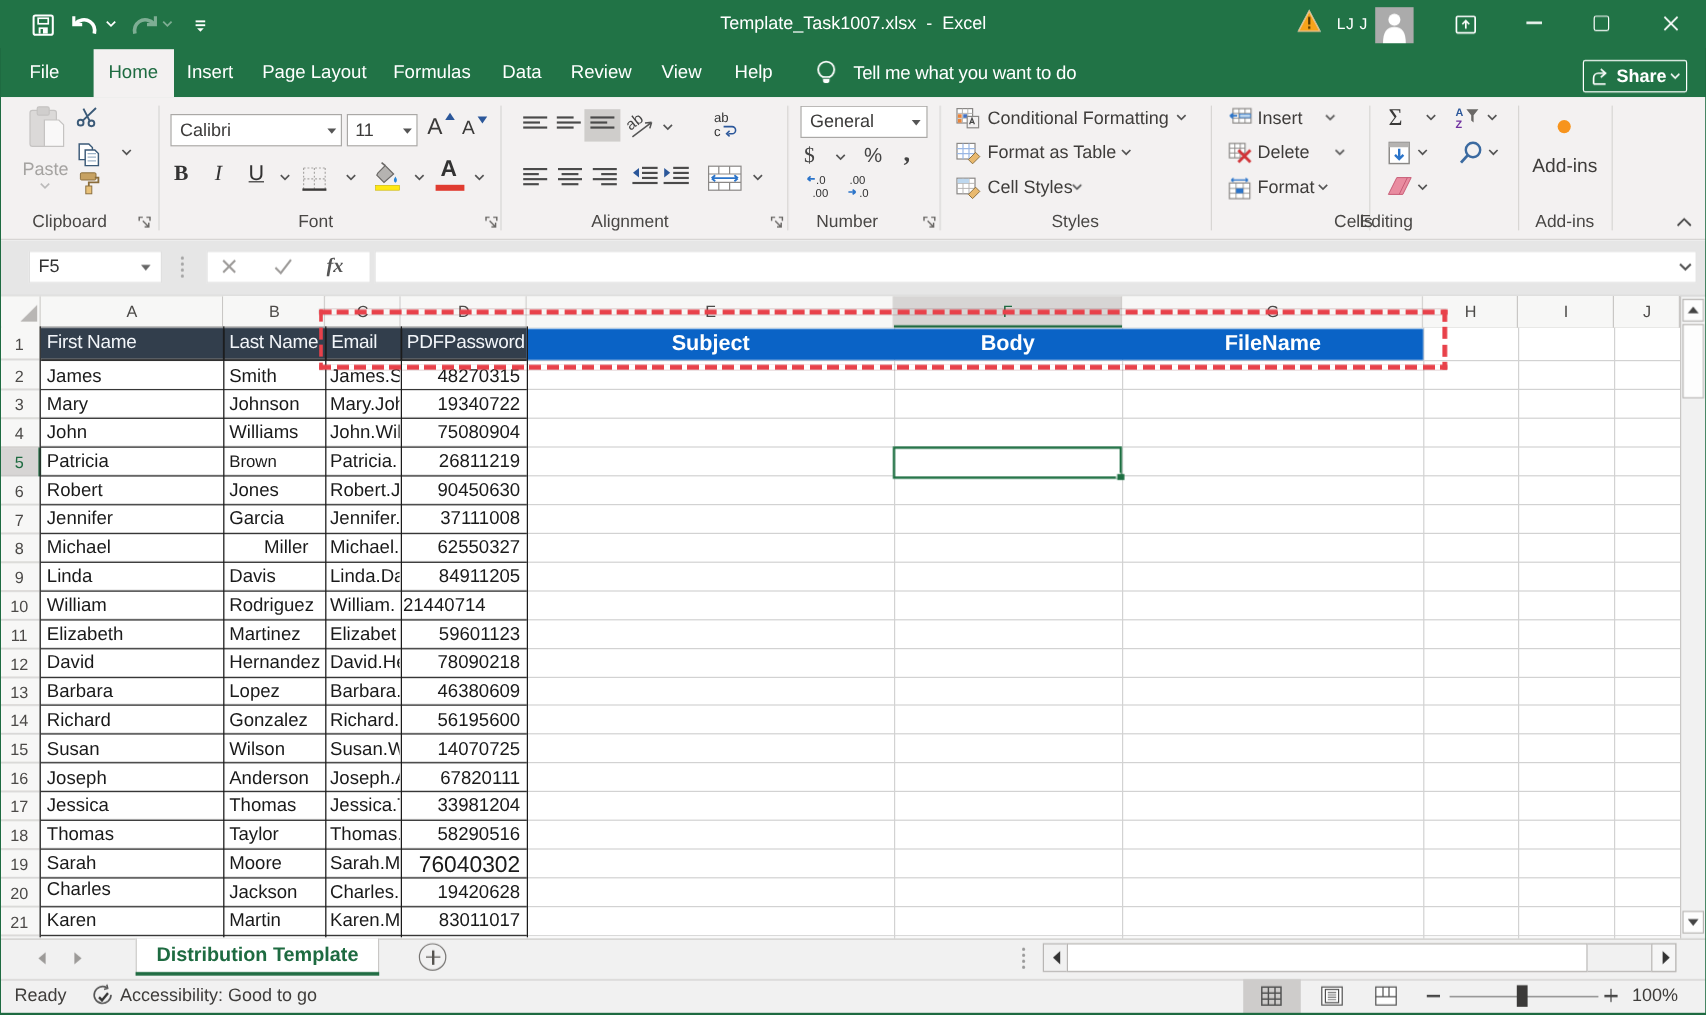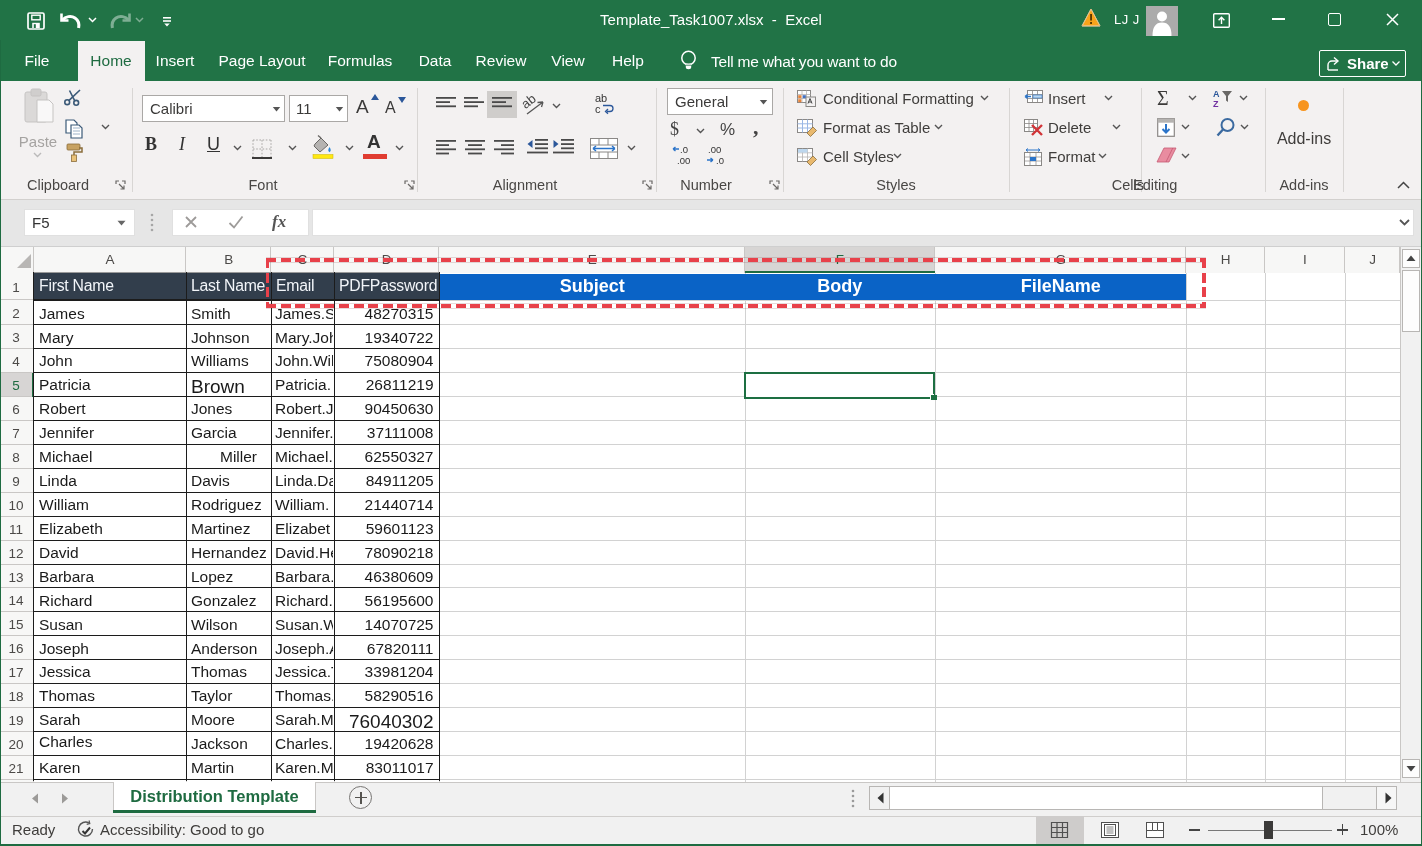--- a/index.html
+++ b/index.html
@@ -522,21 +522,21 @@
 <div class="tx" style="left:271px;top:304.6px;width:162.5px;text-align:right;color:#1a1a1a;font-size:15.5px;">48270315</div>
 <div class="tx" style="left:38.5px;top:328.5px;color:#1a1a1a;font-size:15.5px;">Mary</div>
 <div class="tx" style="left:190.5px;top:328.5px;color:#1a1a1a;font-size:15.5px;">Johnson</div>
 <div class="tx" style="left:275px;top:328.5px;width:57.5px;overflow:hidden;color:#1a1a1a;font-size:15.5px;">Mary.Joh</div>
 <div class="tx" style="left:271px;top:328.5px;width:162.5px;text-align:right;color:#1a1a1a;font-size:15.5px;">19340722</div>
 <div class="tx" style="left:38.5px;top:352.4px;color:#1a1a1a;font-size:15.5px;">John</div>
 <div class="tx" style="left:190.5px;top:352.4px;color:#1a1a1a;font-size:15.5px;">Williams</div>
 <div class="tx" style="left:275px;top:352.4px;width:57.5px;overflow:hidden;color:#1a1a1a;font-size:15.5px;">John.Wil</div>
 <div class="tx" style="left:271px;top:352.4px;width:162.5px;text-align:right;color:#1a1a1a;font-size:15.5px;">75080904</div>
 <div class="tx" style="left:38.5px;top:376.4px;color:#1a1a1a;font-size:15.5px;">Patricia</div>
-<div class="tx" style="left:190.5px;top:376.4px;color:#1a1a1a;font-size:19px;">Brown</div>
+<div class="tx" style="left:190.5px;top:376.4px;color:#1a1a1a;font-size:14px;">Brown</div>
 <div class="tx" style="left:275px;top:376.4px;width:57.5px;overflow:hidden;color:#1a1a1a;font-size:15.5px;">Patricia.</div>
 <div class="tx" style="left:271px;top:376.4px;width:162.5px;text-align:right;color:#1a1a1a;font-size:15.5px;">26811219</div>
 <div class="tx" style="left:38.5px;top:400.3px;color:#1a1a1a;font-size:15.5px;">Robert</div>
 <div class="tx" style="left:190.5px;top:400.3px;color:#1a1a1a;font-size:15.5px;">Jones</div>
 <div class="tx" style="left:275px;top:400.3px;width:57.5px;overflow:hidden;color:#1a1a1a;font-size:15.5px;">Robert.J</div>
 <div class="tx" style="left:271px;top:400.3px;width:162.5px;text-align:right;color:#1a1a1a;font-size:15.5px;">90450630</div>
 <div class="tx" style="left:38.5px;top:424.2px;color:#1a1a1a;font-size:15.5px;">Jennifer</div>
 <div class="tx" style="left:190.5px;top:424.2px;color:#1a1a1a;font-size:15.5px;">Garcia</div>
 <div class="tx" style="left:275px;top:424.2px;width:57.5px;overflow:hidden;color:#1a1a1a;font-size:15.5px;">Jennifer.</div>
 <div class="tx" style="left:271px;top:424.2px;width:162.5px;text-align:right;color:#1a1a1a;font-size:15.5px;">37111008</div>
@@ -544,21 +544,21 @@
 <div class="tx" style="left:190.5px;top:448.1px;color:#1a1a1a;font-size:15.5px;margin-left:29px;">Miller</div>
 <div class="tx" style="left:275px;top:448.1px;width:57.5px;overflow:hidden;color:#1a1a1a;font-size:15.5px;">Michael.</div>
 <div class="tx" style="left:271px;top:448.1px;width:162.5px;text-align:right;color:#1a1a1a;font-size:15.5px;">62550327</div>
 <div class="tx" style="left:38.5px;top:472.0px;color:#1a1a1a;font-size:15.5px;">Linda</div>
 <div class="tx" style="left:190.5px;top:472.0px;color:#1a1a1a;font-size:15.5px;">Davis</div>
 <div class="tx" style="left:275px;top:472.0px;width:57.5px;overflow:hidden;color:#1a1a1a;font-size:15.5px;">Linda.Da</div>
 <div class="tx" style="left:271px;top:472.0px;width:162.5px;text-align:right;color:#1a1a1a;font-size:15.5px;">84911205</div>
 <div class="tx" style="left:38.5px;top:496.0px;color:#1a1a1a;font-size:15.5px;">William</div>
 <div class="tx" style="left:190.5px;top:496.0px;color:#1a1a1a;font-size:15.5px;">Rodriguez</div>
 <div class="tx" style="left:275px;top:496.0px;width:57.5px;overflow:hidden;color:#1a1a1a;font-size:15.5px;">William.</div>
-<div class="tx" style="left:271px;top:496.0px;width:162.5px;text-align:right;color:#1a1a1a;font-size:15.5px;padding-left:36px;">21440714</div>
+<div class="tx" style="left:271px;top:496.0px;width:162.5px;text-align:center;color:#1a1a1a;font-size:15.5px;padding-left:36px;">21440714</div>
 <div class="tx" style="left:38.5px;top:519.9px;color:#1a1a1a;font-size:15.5px;">Elizabeth</div>
 <div class="tx" style="left:190.5px;top:519.9px;color:#1a1a1a;font-size:15.5px;">Martinez</div>
 <div class="tx" style="left:275px;top:519.9px;width:57.5px;overflow:hidden;color:#1a1a1a;font-size:15.5px;">Elizabet</div>
 <div class="tx" style="left:271px;top:519.9px;width:162.5px;text-align:right;color:#1a1a1a;font-size:15.5px;">59601123</div>
 <div class="tx" style="left:38.5px;top:543.8px;color:#1a1a1a;font-size:15.5px;">David</div>
 <div class="tx" style="left:190.5px;top:543.8px;color:#1a1a1a;font-size:15.5px;">Hernandez</div>
 <div class="tx" style="left:275px;top:543.8px;width:57.5px;overflow:hidden;color:#1a1a1a;font-size:15.5px;">David.He</div>
 <div class="tx" style="left:271px;top:543.8px;width:162.5px;text-align:right;color:#1a1a1a;font-size:15.5px;">78090218</div>
 <div class="tx" style="left:38.5px;top:567.7px;color:#1a1a1a;font-size:15.5px;">Barbara</div>
 <div class="tx" style="left:190.5px;top:567.7px;color:#1a1a1a;font-size:15.5px;">Lopez</div>

